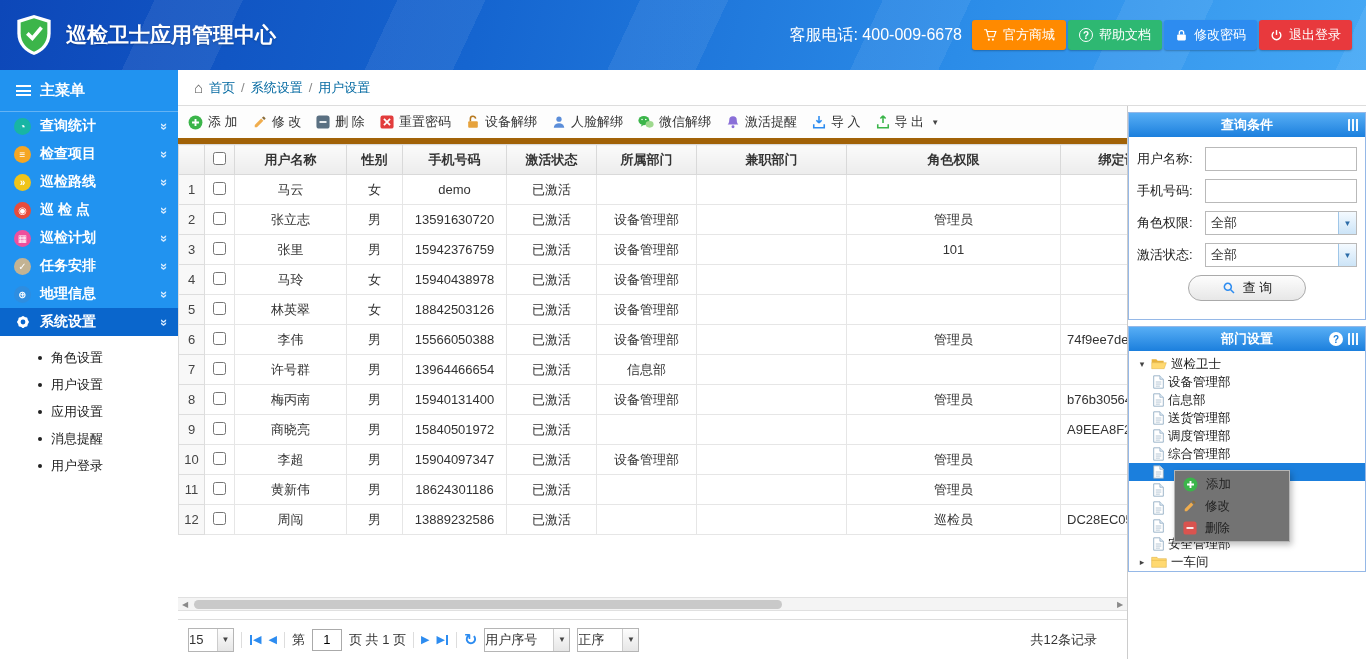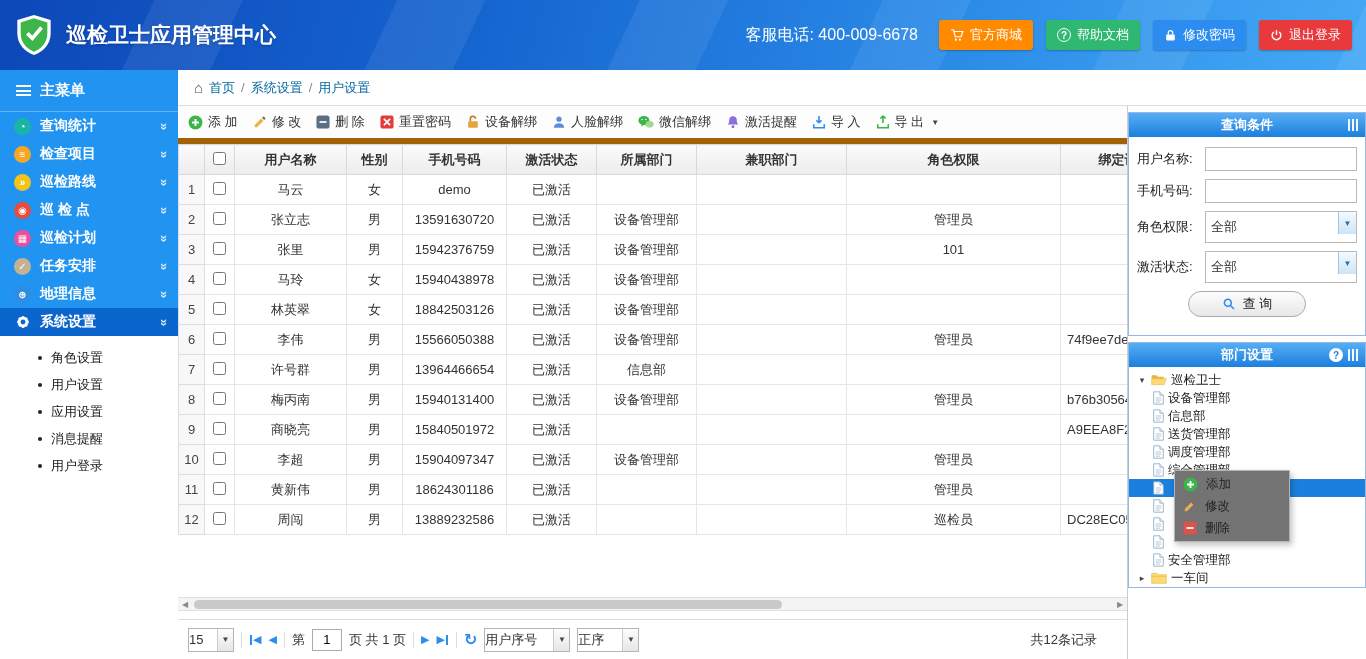--- a/index.html
+++ b/index.html
@@ -4,21 +4,21 @@
 <style>
   * { margin:0; padding:0; box-sizing:border-box; }
   html,body { width:1366px; height:659px; overflow:hidden; }
   body { font-family:"Liberation Sans","DejaVu Sans",sans-serif; font-size:13px; color:#333; background:#fff; }
 
   
   .topbar { height:70px; background:linear-gradient(105deg,#0d47b8 0%,#1565d0 35%,#2b8ce8 70%,#45a8f5 100%); display:flex; align-items:center; position:relative; overflow:hidden; }
   .topbar::before { content:""; position:absolute; inset:0; background:repeating-linear-gradient(115deg, rgba(255,255,255,0) 0 140px, rgba(255,255,255,.07) 140px 220px); pointer-events:none; }
   .logo { margin-left:14px; display:inline-flex; }
   .apptitle { color:#fff; font-size:21px; font-weight:bold; margin-left:12px; text-shadow:0 1px 2px rgba(0,0,0,.25); }
-  .top-right { margin-left:auto; display:flex; align-items:center; gap:13px; padding-right:14px; position:relative; z-index:1; }
+  .top-right { margin-left:auto; display:flex; align-items:center; gap:2px; padding-right:14px; position:relative; z-index:1; }
   .phone { color:#fff; font-size:16px; margin-right:8px; }
   .hbtn { height:30px; display:inline-flex; align-items:center; gap:6px; padding:0 11px; border-radius:3px; color:#fff; font-size:13px; cursor:pointer; box-shadow:0 1px 2px rgba(0,0,0,.25); }
   .qmark { width:14px; height:14px; border:1.5px solid #fff; border-radius:50%; display:inline-flex; align-items:center; justify-content:center; font-size:10px; font-weight:bold; }
   .qmark::before { content:"?"; }
 
   
   .layout { display:flex; height:589px; }
 
   
   .sidebar { width:178px; background:#fff; display:flex; flex-direction:column; flex:none; }
@@ -78,21 +78,21 @@
   
   .right-panel { flex:1; position:relative; background:#fff; padding-top:6px; }
   .rp-panel { border:1px solid #95b8e7; }
   .rp-header { height:24px; background:linear-gradient(#57aef5,#1b7fdd); color:#fff; font-weight:bold; font-size:13px; display:flex; align-items:center; justify-content:center; position:relative; }
   .coll { position:absolute; right:5px; top:6px; width:12px; height:12px; background:repeating-linear-gradient(90deg,#fff 0 2px, rgba(255,255,255,0) 2px 4px); border-radius:1px; opacity:.95; cursor:pointer; }
   .qbadge { position:absolute; right:22px; top:5px; width:14px; height:14px; background:#fff; color:#1b7fdd; border-radius:50%; font-size:10px; font-weight:bold; display:flex; align-items:center; justify-content:center; cursor:pointer; }
   .qform { padding:10px 8px 8px 8px; background:#fff; }
   .qrow { display:flex; align-items:center; margin-bottom:8px; }
   .qrow label { width:68px; font-size:13px; color:#222; }
   .qtext { width:152px; height:24px; border:1px solid #b9b9b9; padding:0 5px; font-size:13px; }
-  .qsel { width:152px; height:32px; border:1px solid #b9b9b9; background:#fff; display:flex; align-items:center; padding-left:5px; position:relative; cursor:pointer; }
+  .qsel { width:152px; height:24px; border:1px solid #b9b9b9; background:#fff; display:flex; align-items:center; padding-left:5px; position:relative; cursor:pointer; }
   .arrowbox { position:absolute; right:0; top:0; width:18px; height:22px; background:linear-gradient(#f4faff,#cce4f7); border-left:1px solid #9fc6e8; color:#2c6ca8; font-size:8px; display:flex; align-items:center; justify-content:center; }
   .search-btn { margin:8px auto 10px; width:118px; height:26px; border:1px solid #aaa; border-radius:14px; background:linear-gradient(#fdfdfd,#e7e7e7); display:flex; align-items:center; justify-content:center; gap:7px; cursor:pointer; color:#222; }
   .dpanel { margin-top:6px; }
   .tree { background:#fff; padding-top:4px; font-size:12.5px; }
   .trow { height:18px; display:flex; align-items:center; gap:4px; padding-left:8px; white-space:nowrap; cursor:pointer; color:#222; }
   .trow.child { padding-left:24px; }
   .trow.selected { background:#1b7fdd; color:#fff; }
   .caret { width:10px; font-size:9px; color:#444; text-align:center; }
   .tlabel { overflow:hidden; }
   .ctx { position:absolute; left:46px; top:364px; width:116px; background:#737373; border:1px solid #b5b5b5; box-shadow:2px 3px 6px rgba(0,0,0,.25); padding:2px 0; z-index:9; }

